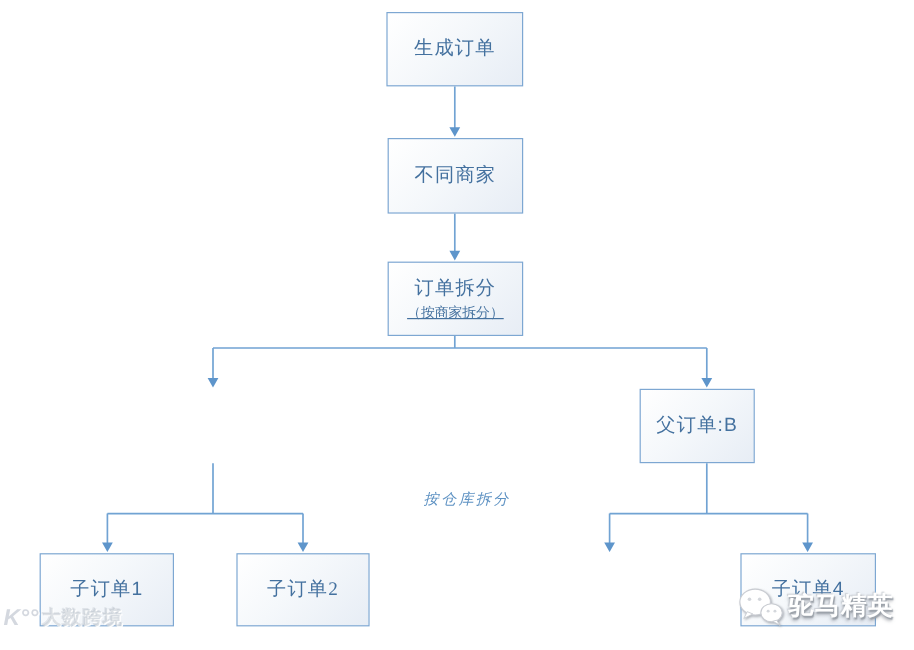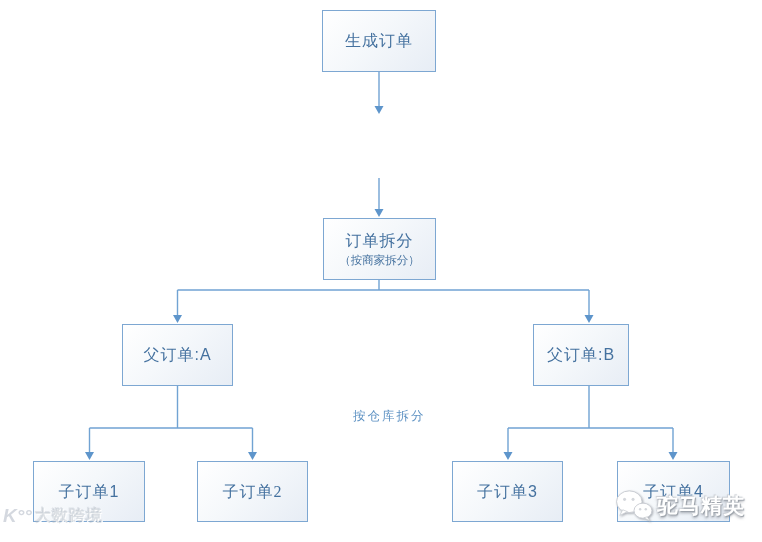--- a/index.html
+++ b/index.html
@@ -39,27 +39,29 @@
     font-size: 16px;
     letter-spacing: 1px;
     line-height: 1.25;
     white-space: nowrap;
   }
   .node-sublabel {
     color: var(--box-text);
     font-size: 11.5px;
     margin-top: 2px;
     white-space: nowrap;
+    text-decoration: underline;
   }
   .annotation {
     position: absolute;
     color: var(--annotation);
     font-size: 12.5px;
     letter-spacing: 2px;
     white-space: nowrap;
+    font-style: italic;
   }
   .watermark-left {
     position: absolute;
     left: 3px;
     top: 506px;
     display: flex;
     align-items: flex-end;
     gap: 3px;
     pointer-events: none;
   }
@@ -121,45 +123,42 @@
       <polygon points="248,452 257,452 252.5,460"></polygon>
       <polygon points="503.5,452 512.5,452 508,460"></polygon>
       <polygon points="668.5,452 677.5,452 673,460"></polygon>
     </g>
   </svg>
 
   <div class="node" style="left:322px; top:10px; width:114px; height:62px;">
     <span class="node-label">生成订单</span>
   </div>
 
+  <div class="node" style="left:323px; top:115px; width:113px; height:63px;">
+    <span class="node-label">不同商家</span>
+  </div>
 
   <div class="node" style="left:323px; top:218px; width:113px; height:62px;">
     <span class="node-label">订单拆分</span>
     <span class="node-sublabel">（按商家拆分）</span>
   </div>
 
-  <div class="node" style="left:122px; top:324px; width:111px; height:62px;">
-    <span class="node-label">父订单:A</span>
-  </div>
 
   <div class="node" style="left:533px; top:324px; width:96px; height:62px;">
     <span class="node-label">父订单:B</span>
   </div>
 
   <div class="node" style="left:33px; top:461px; width:112px; height:61px;">
     <span class="node-label">子订单1</span>
   </div>
 
   <div class="node" style="left:197px; top:461px; width:111px; height:61px;font-family:Liberation Serif, serif;">
     <span class="node-label">子订单2</span>
   </div>
 
-  <div class="node" style="left:452px; top:461px; width:111px; height:61px;">
-    <span class="node-label">子订单3</span>
-  </div>
 
   <div class="node" style="left:617px; top:461px; width:113px; height:61px;">
     <span class="node-label">子订单4</span>
   </div>
 
   <div class="annotation" style="left:353px; top:408px;">按仓库拆分</div>
 
   <div class="watermark-left">
     <span class="wm-left-logo">K°°</span>
     <span class="wm-left-text">大数跨境</span>

